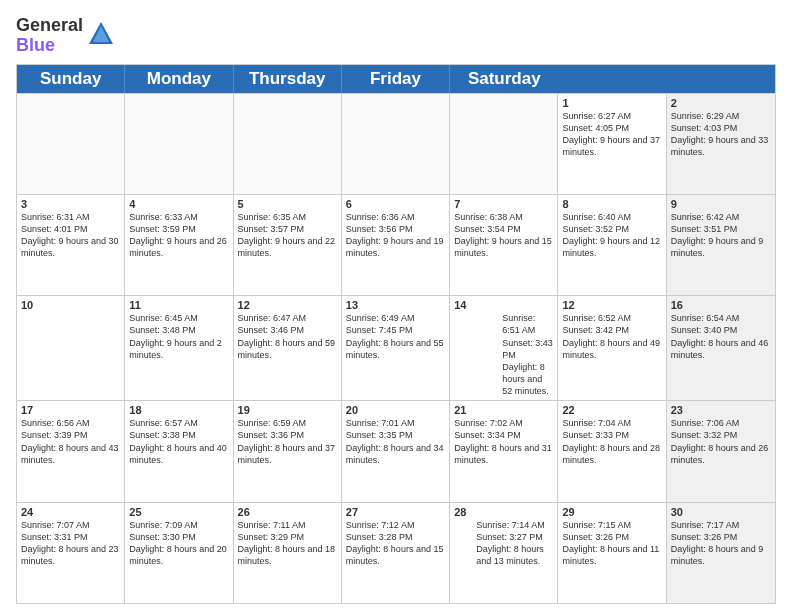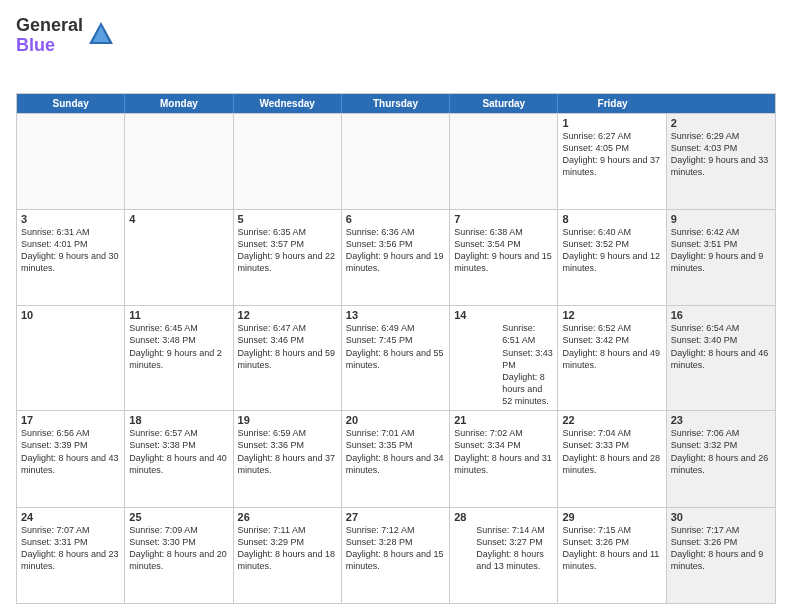--- a/index.html
+++ b/index.html
@@ -9,21 +9,20 @@
       width: 792px;
       height: 612px;
       overflow: hidden;
     }
     .page {
       width: 792px;
       height: 612px;
       padding: 12px 16px 8px 16px;
       display: flex;
       flex-direction: column;
-      gap: 29px;
     }
     .header {
       display: flex;
       align-items: flex-start;
       justify-content: space-between;
       margin-bottom: 8px;
     }
     .logo {
       display: flex;
       align-items: center;
@@ -61,21 +60,21 @@
       flex-direction: column;
       border: 1px solid #ccc;
     }
     .cal-header {
       display: grid;
       grid-template-columns: repeat(7, 1fr);
       background: #2a6db5;
     }
     .cal-header-cell {
       color: #fff;
-      font-size: 10px;
+      font-size: 17px;
       font-weight: bold;
       text-align: center;
       padding: 4px 2px;
       border-right: 1px solid #4a8dd5;
     }
     .cal-header-cell:last-child { border-right: none; }
     .cal-body {
       flex: 1;
       display: flex;
       flex-direction: column;
@@ -131,24 +130,23 @@
     <div class="title-block">
       <div class="month-title"></div>
       <div class="location"></div>
     </div>
   </div>
 
   <div class="calendar">
     <div class="cal-header">
     <div class="cal-header-cell">Sunday</div>
         <div class="cal-header-cell">Monday</div>
-        <div class="cal-header-cell">Wednesday</div>
         <div class="cal-header-cell">Thursday</div>
+        <div class="cal-header-cell">Friday</div>
         <div class="cal-header-cell">Saturday</div>
-        <div class="cal-header-cell">Friday</div>
       </div>
     <div class="cal-body">
     <div class="cal-row">
           <div class="cal-cell empty"></div>
           <div class="cal-cell empty"></div>
           <div class="cal-cell empty"></div>
           <div class="cal-cell empty"></div>
           <div class="cal-cell empty"></div>
           <div class="cal-cell">
             <span class="day-number">1</span>
@@ -165,20 +163,23 @@
         </div>
         <div class="cal-row">
           <div class="cal-cell">
             <span class="day-number">3</span>
             <div class="day-info" style="white-space: pre-line;">Sunrise: 6:31 AM
 Sunset: 4:01 PM
 Daylight: 9 hours and 30 minutes.</div>
           </div>
           <div class="cal-cell">
             <span class="day-number">4</span>
+            <div class="day-info" style="white-space: pre-line;">Sunrise: 6:33 AM
+Sunset: 3:59 PM
+Daylight: 9 hours and 26 minutes.</div>
           </div>
           <div class="cal-cell">
             <span class="day-number">5</span>
             <div class="day-info" style="white-space: pre-line;">Sunrise: 6:35 AM
 Sunset: 3:57 PM
 Daylight: 9 hours and 22 minutes.</div>
           </div>
           <div class="cal-cell">
             <span class="day-number">6</span>
             <div class="day-info" style="white-space: pre-line;">Sunrise: 6:36 AM

